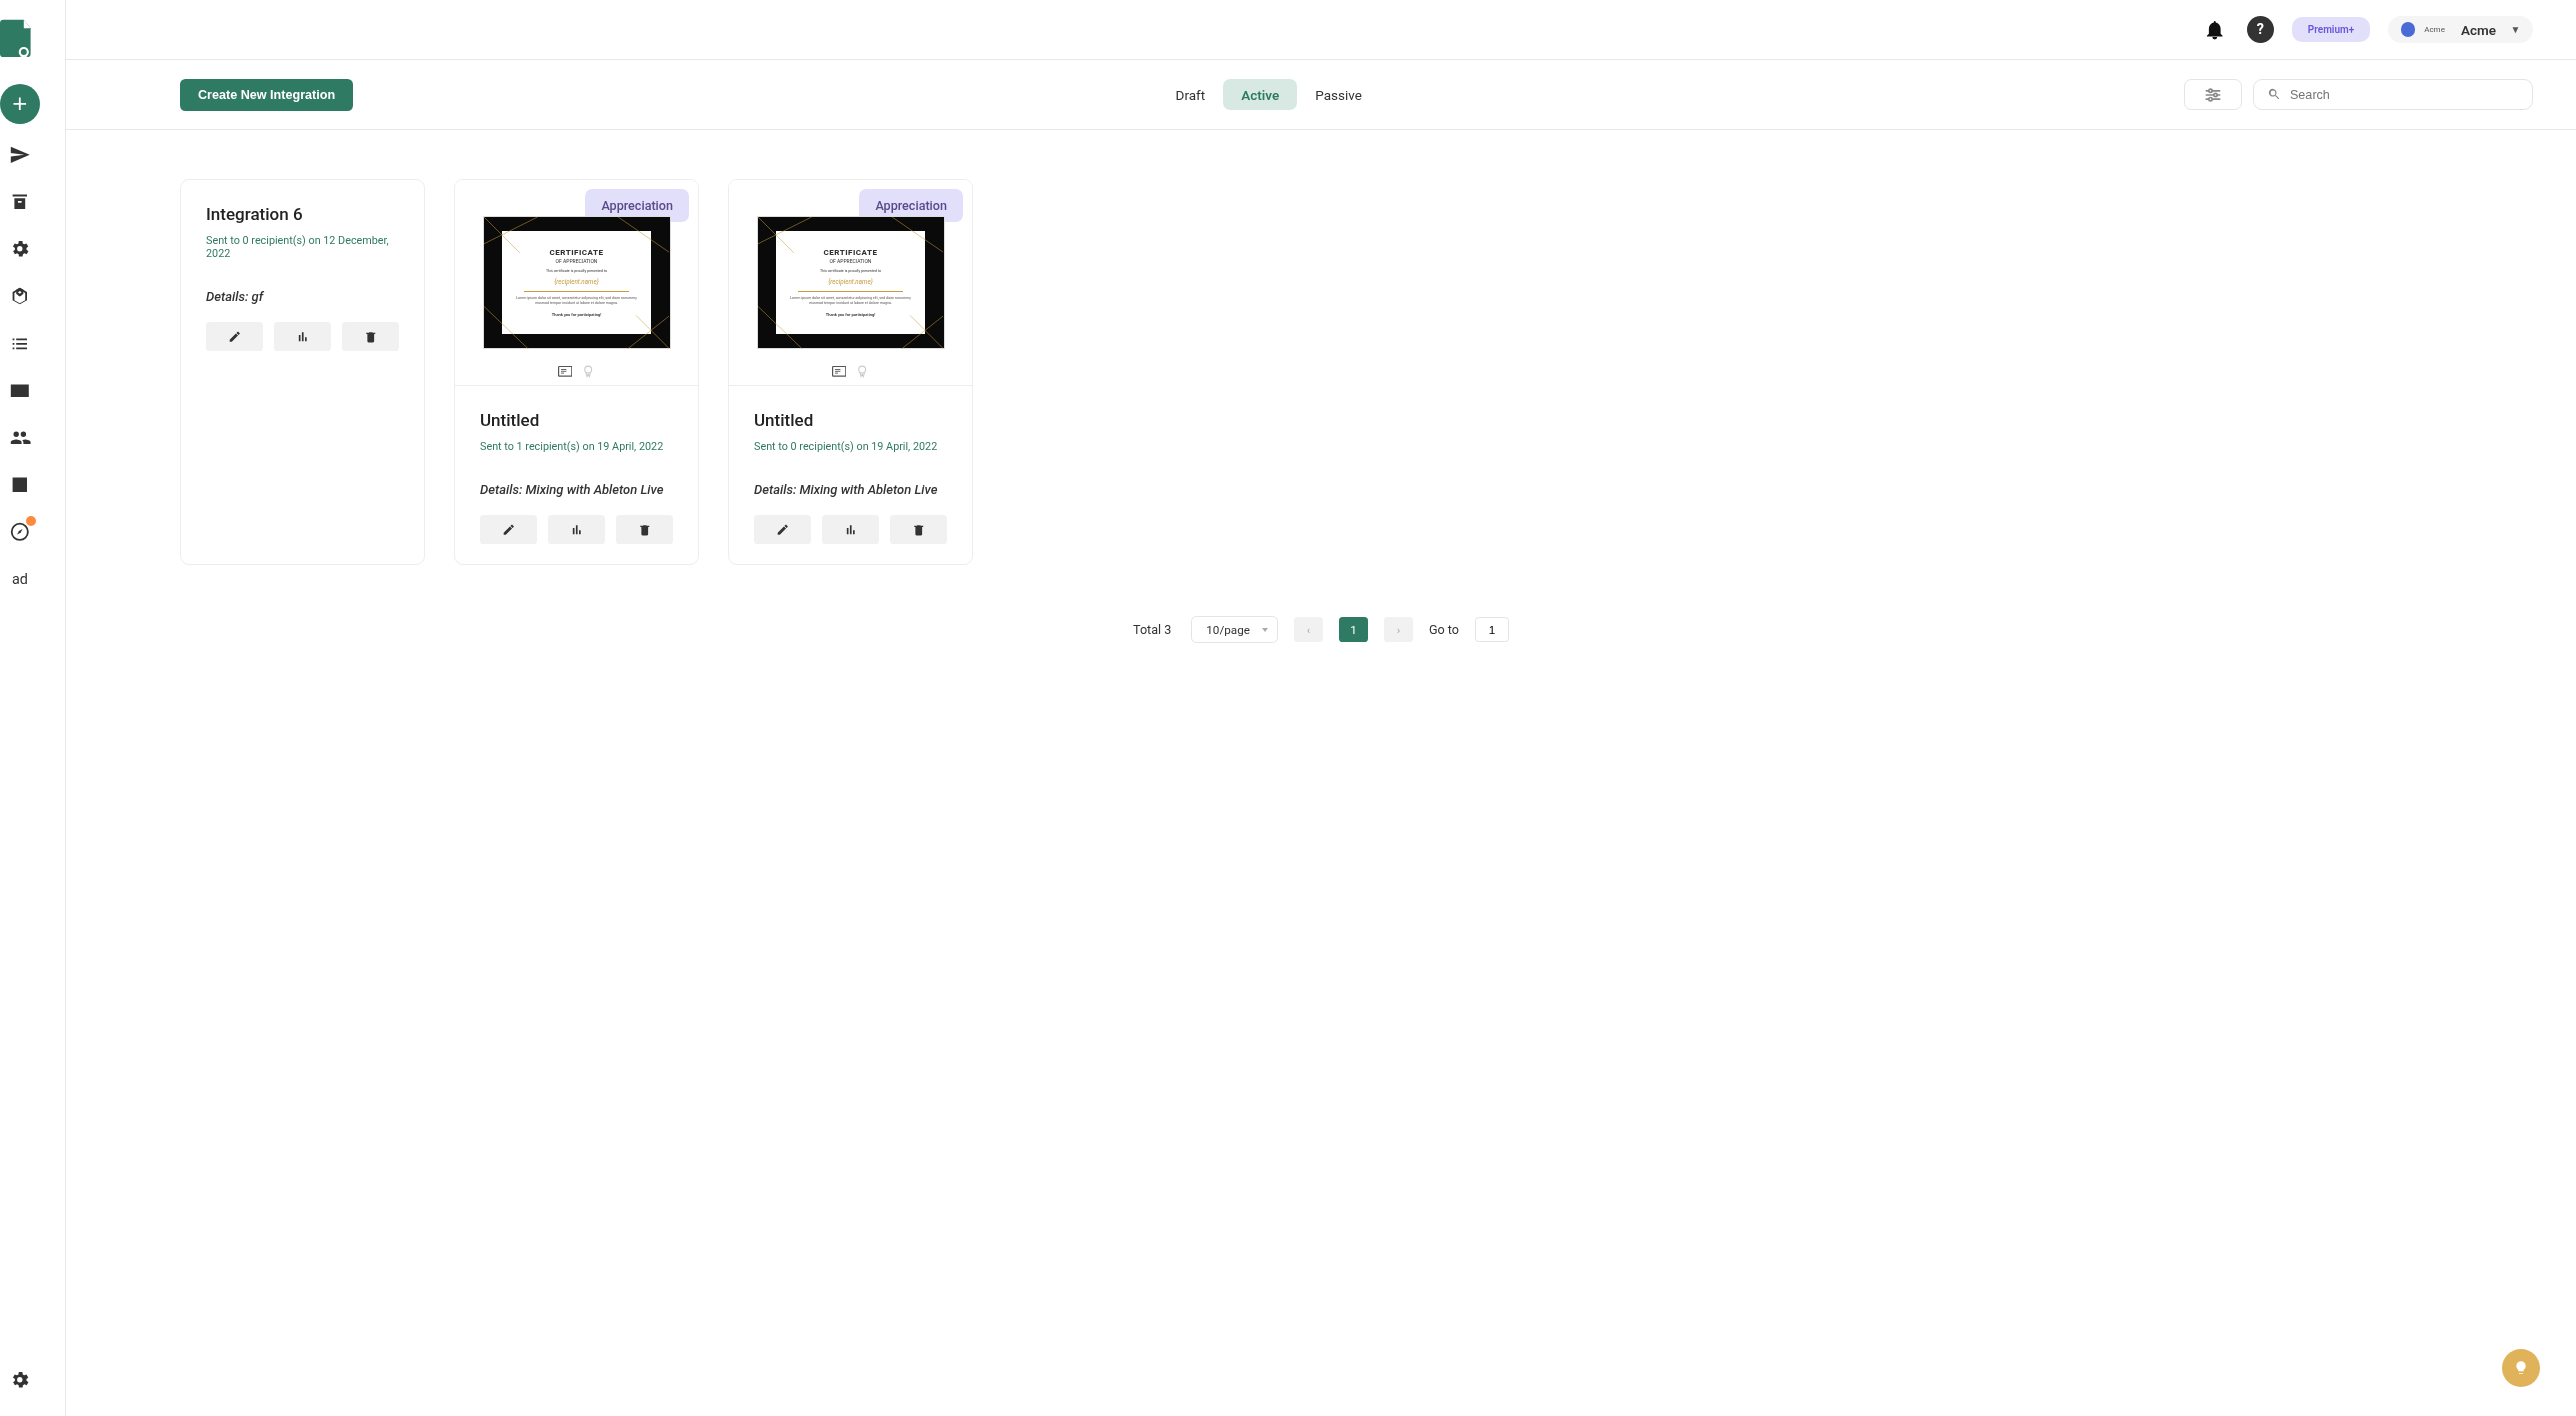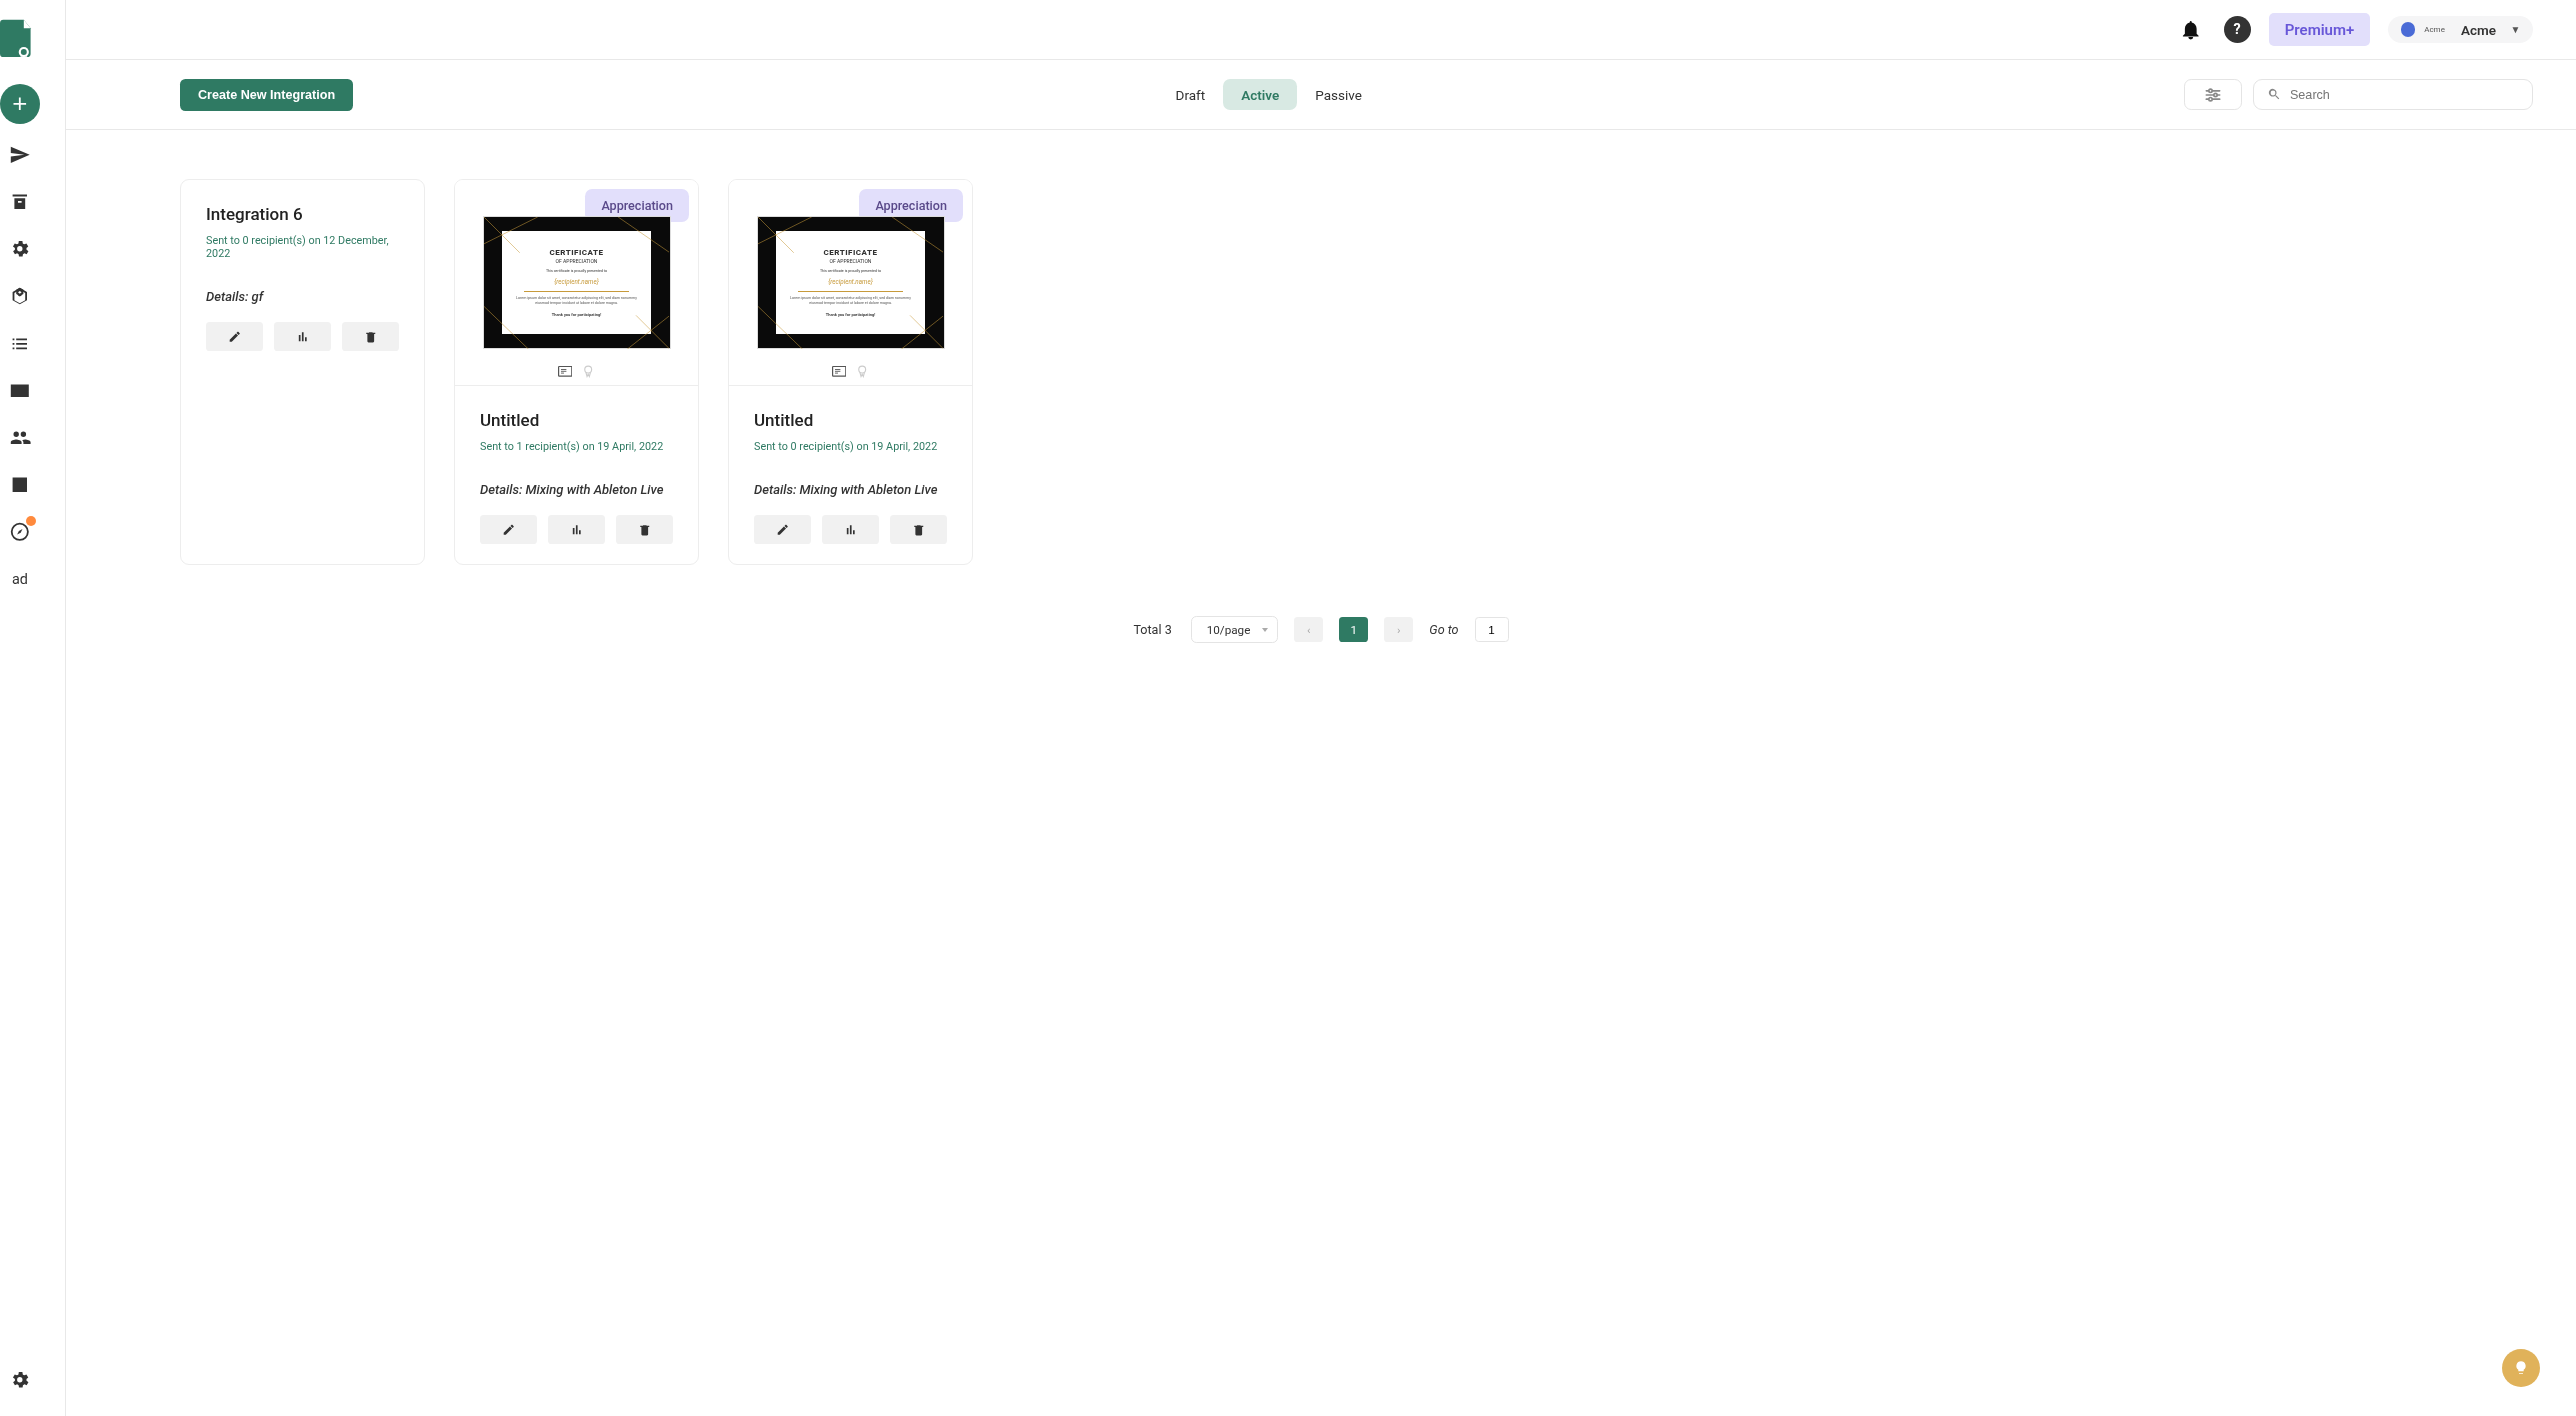--- a/index.html
+++ b/index.html
@@ -16,21 +16,21 @@
 .sidebar-item { width: 40px; height: 40px; display: flex; align-items: center; justify-content: center; margin: 3.6px 0; cursor: pointer; position: relative; }
 .sidebar-item svg { width: 21.6px; height: 21.6px; fill: #333; }
 .sidebar-item .dot { position: absolute; top: 3.6px; right: 3.6px; width: 10px; height: 10px; background: #ff8a3d; border-radius: 50%; }
 .sidebar-bottom { margin-top: auto; margin-bottom: 16px; }
 
 
 .main { flex: 1; display: flex; flex-direction: column; }
 .topbar { height: 60px; display: flex; align-items: center; justify-content: flex-end; border-bottom: 0.9px solid #e8e8e8; padding: 0 43px; gap: 18px; }
 .icon-btn { width: 29px; height: 29px; display:flex; align-items:center; justify-content:center; cursor:pointer; }
 .icon-btn.round { background:#333; border-radius:50%; color:#fff; width:27px; height:27px; font-weight:700; }
-.premium-btn { background:#e2dffb; color:#6857d8; padding:7.2px 16px; border-radius:5px; font-weight:600; font-size:15px; cursor:pointer; }
+.premium-btn { background:#e2dffb; color:#6857d8; padding:7.2px 16px; border-radius:10px; font-weight:600; font-size:10px; cursor:pointer; }
 .org { display:flex; align-items:center; gap:9px; background:#f5f5f6; padding:5.4px 12.6px; border-radius:27px; cursor:pointer; }
 .org-logo { width:14.4px; height:14.4px; background:#4a6bd6; border-radius:50%; }
 .org-logotext { font-size:8px; color:#555; }
 .org-name { font-weight:600; font-size:13.5px; margin-left:7.2px; }
 .org .chev { font-size:10px; color:#555; margin-left:5.4px; }
 
 
 .toolbar { height: 70px; display:flex; align-items:center; padding: 0 43px 0 114px; border-bottom: 0.9px solid #e8e8e8; }
 .create-btn { background:#2f7a63; color:#fff; padding:9px 18px; border-radius:5.4px; font-weight:600; font-size:12.6px; cursor:pointer; border:none; }
 .tabs { display:flex; gap:0; margin: 0 auto; }
@@ -69,21 +69,21 @@
 .act { width:61px; height:29px; background:#f1f1f1; border-radius:3.6px; display:flex; align-items:center; justify-content:center; cursor:pointer; }
 .act svg { width:13.5px; height:13.5px; fill:#333; }
 
 
 .pagination { display:flex; align-items:center; justify-content:center; gap:16px; margin-top:51px; }
 .pag-total { font-size:12.6px; color:#333; margin-right:3.6px; }
 .pag-select { border:0.9px solid #e4e4e4; border-radius:5.4px; padding:5.4px 27px 5.4px 14.4px; font-size:11.7px; position:relative; cursor:pointer; }
 .pag-select::after { content:""; position:absolute; right:9px; top:50%; width:0; height:0; border-left:3.6px solid transparent; border-right:3.6px solid transparent; border-top:4.5px solid #aaa; transform:translateY(-50%); }
 .pag-btn { width:29px; height:25px; background:#f1f1f1; border-radius:3.6px; display:flex; align-items:center; justify-content:center; cursor:pointer; color:#aaa; font-size:11.7px; }
 .pag-num { width:29px; height:25px; background:#2f7a63; color:#fff; border-radius:3.6px; display:flex; align-items:center; justify-content:center; font-size:11.7px; cursor:pointer; }
-.pag-goto { font-size:12.6px; color:#333;font-style:italic; }
+.pag-goto { font-size:12.6px; color:#333; }
 .pag-input { width:34px; height:25px; border:0.9px solid #e4e4e4; border-radius:3.6px; text-align:center; font-size:11.7px; }
 
 
 .fab { position:fixed; bottom:29px; right:36px; width:38px; height:38px; background:#e0b25a; border-radius:50%; display:flex; align-items:center; justify-content:center; cursor:pointer; }
 .fab svg { width:16px; height:16px; fill:#fff; }
 </style>
 </head>
 <body>
 
 <div class="app">

